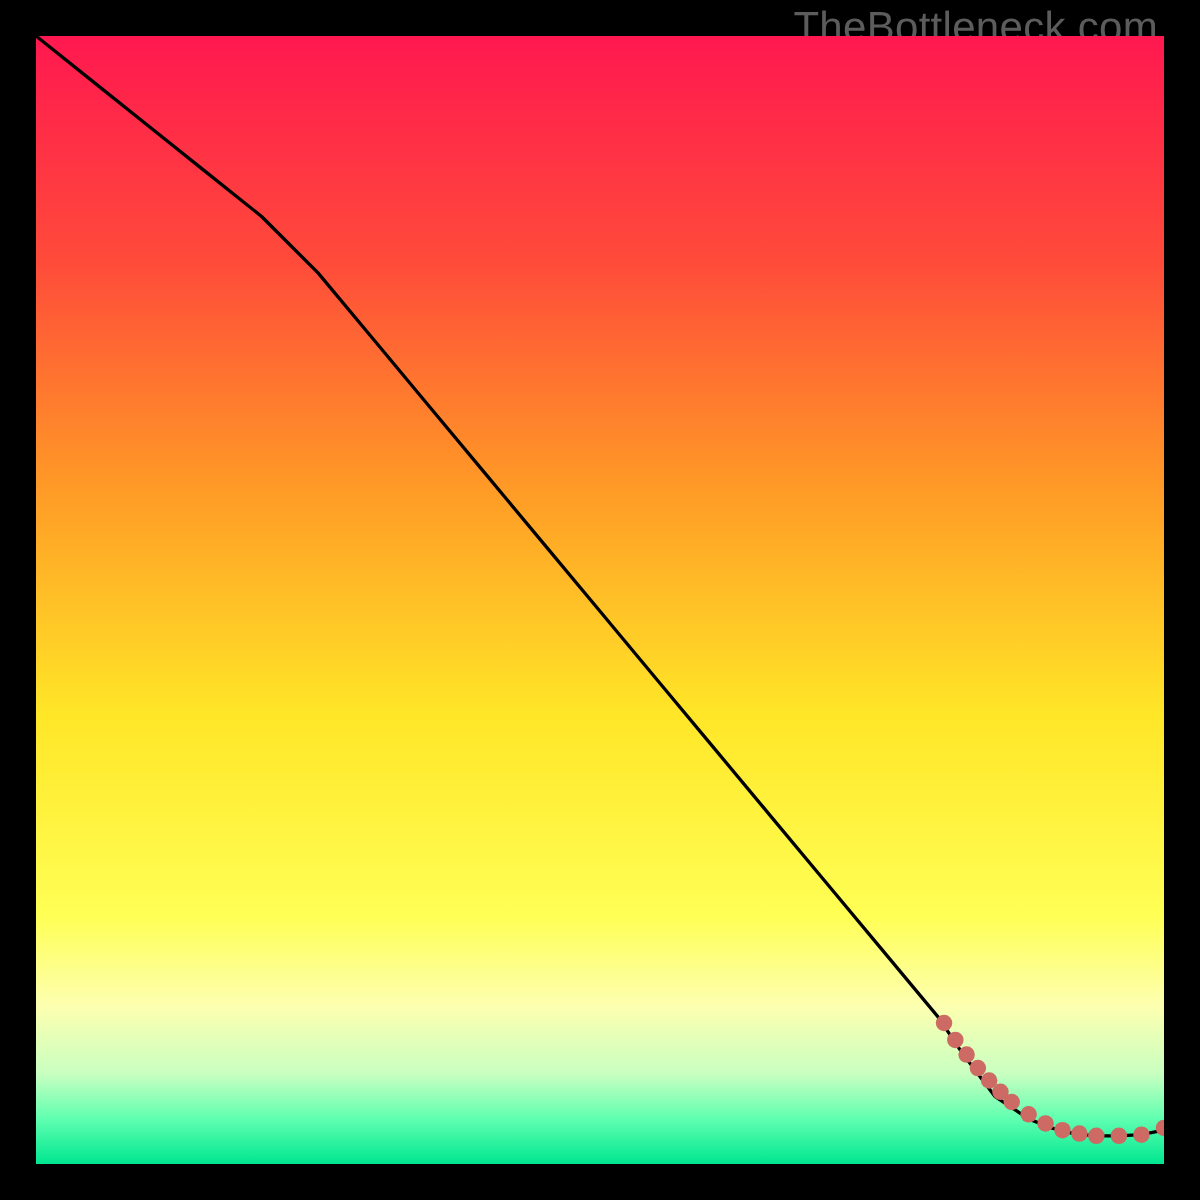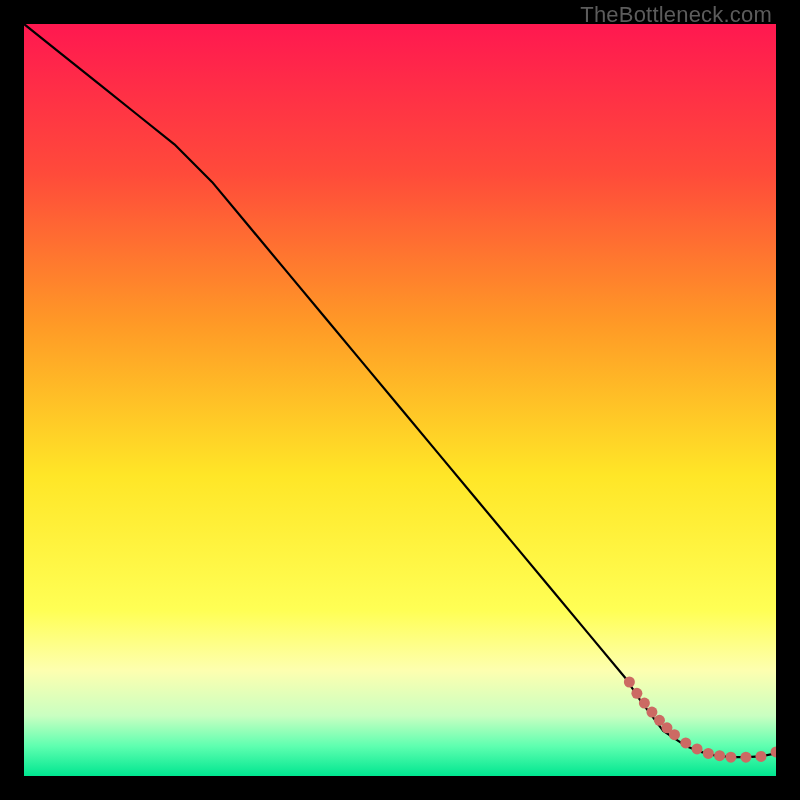--- a/index.html
+++ b/index.html
@@ -24,21 +24,21 @@
     left: 0;
     top: 0;
     width: 752px;
     height: 752px;
   }
   .watermark {
     position: absolute;
     top: 2px;
     right: 28px;
     color: #5c5c5c;
-    font-size: 22px;
+    font-size: 28px;
     font-weight: 500;
     letter-spacing: 0.2px;
     user-select: none;
   }
   svg { display: block; }
 </style>
 </head>
 <body>
 
 <div class="watermark">TheBottleneck.com</div>

